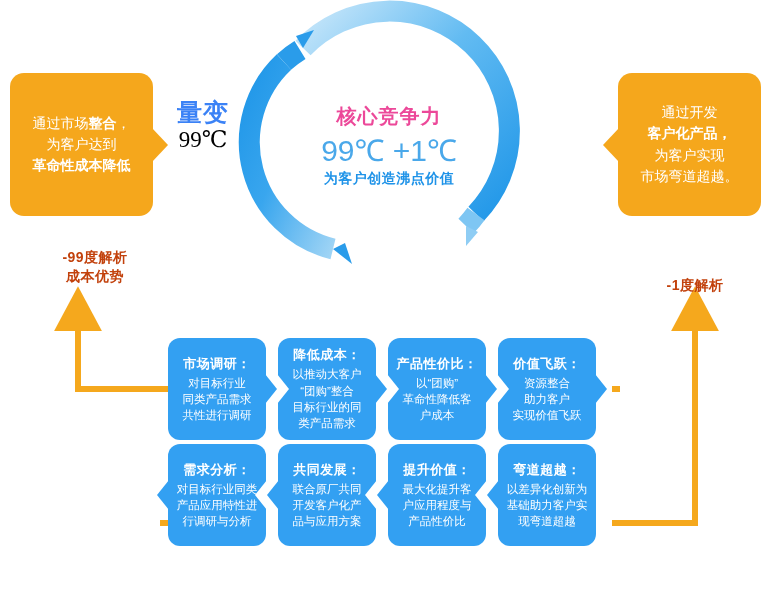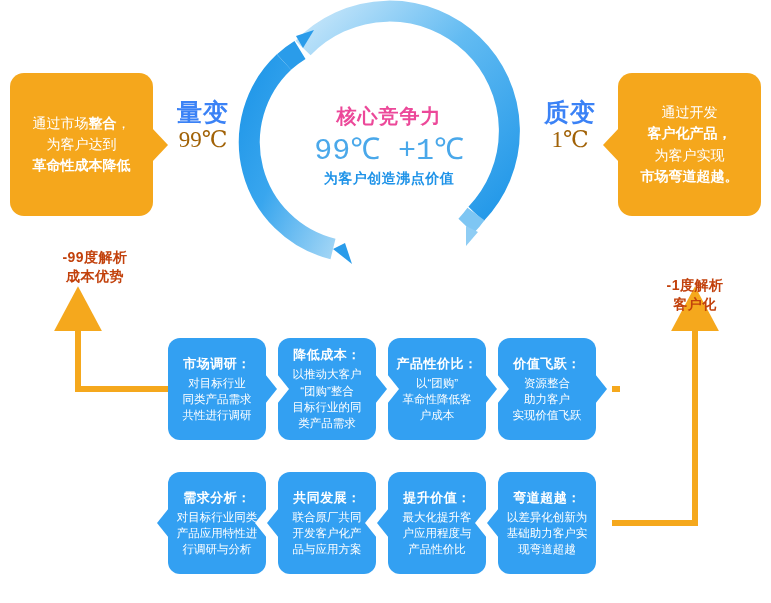--- a/index.html
+++ b/index.html
@@ -13,21 +13,21 @@
   #stage{position:relative;width:771px;height:603px;}
 
   
   .ring-wrap{position:absolute;left:265px;top:22px;width:248px;height:248px;}
   .ring-center{
     position:absolute;left:0;top:0;width:248px;height:248px;
     display:flex;flex-direction:column;align-items:center;justify-content:center;
     text-align:center;line-height:1.28;
   }
   .c-title{font-size:20px;font-weight:bold;color:#ec4899;letter-spacing:1px;}
-  .c-formula{font-size:30px;color:#4aa8ea;font-family:Liberation Mono, monospace;margin:2px 0 0;letter-spacing:0px;}
+  .c-formula{font-size:30px;color:#4aa8ea;font-family:Liberation Sans, sans-serif;margin:2px 0 0;letter-spacing:0px;}
   .c-sub{font-size:14px;font-weight:bold;color:#1f93e8;letter-spacing:0.5px;}
 
   
   .callout{
     position:absolute;
     background:#f5a71c;
     border-radius:14px;
     color:#ffffff;
     text-align:center;
     display:flex;flex-direction:column;align-items:center;justify-content:center;
@@ -38,33 +38,33 @@
   .callout-left{left:10px;top:73px;width:143px;height:143px;}
   .callout-right{right:10px;top:73px;width:143px;height:143px;}
   
   .notch{position:absolute;top:50%;margin-top:-17px;width:0;height:0;}
   .notch-r{right:-15px;border-top:17px solid transparent;border-bottom:17px solid transparent;border-left:16px solid #f5a71c;}
   .notch-l{left:-15px;border-top:17px solid transparent;border-bottom:17px solid transparent;border-right:16px solid #f5a71c;}
 
   
   .phase{position:absolute;text-align:center;line-height:1.15;}
   .phase .big{font-size:25px;font-weight:bold;color:#3b82f6;letter-spacing:1px;}
-  .phase .deg{font-size:23px;color:#a16207;font-family:"Liberation Serif","DejaVu Serif",serif;}
+  .phase .deg{font-size:23px;color:#000000;font-family:"Liberation Serif","DejaVu Serif",serif;}
   .phase-left{left:163px;top:98px;width:80px;}
   .phase-right{left:530px;top:98px;width:80px;}
 
   
   .analysis{position:absolute;font-size:14px;font-weight:bold;color:#c2410c;line-height:1.35;letter-spacing:0.5px;}
   .analysis-left{left:20px;top:248px;width:150px;text-align:center;}
   .analysis-right{left:625px;top:248px;width:140px;text-align:center;margin-top:28px;}
 
   
   .row{position:absolute;left:168px;display:flex;}
   .row1{top:338px;}
-  .row2{top:472px;}
+  .row2{top:444px;}
   .cell{position:relative;width:98px;height:102px;margin-right:12px;}
   .cell:last-child{margin-right:0;}
   .box{
     position:absolute;left:0;top:0;width:98px;height:102px;
     background:#33a0f2;border-radius:12px;color:#ffffff;
     display:flex;flex-direction:column;align-items:center;justify-content:center;
     text-align:center;box-sizing:border-box;padding:4px 5px;
   }
   .box .hd{font-size:13px;font-weight:bold;letter-spacing:0.5px;margin-bottom:2px;}
   .box .bd{font-size:11.5px;line-height:1.42;}
@@ -136,40 +136,35 @@
     </div>
     <div>为客户达到</div>
     <div style="font-weight:bold">革命性成本降低</div>
     <span class="notch notch-r"></span>
   </div>
 
   <div class="callout callout-right">
     <div>通过开发</div>
     <div style="font-weight:bold">客户化产品，</div>
     <div>为客户实现</div>
-    <div style="font-weight:bold">市场弯道超越。</div>
+    <div style="font-weight:normal">市场弯道超越。</div>
     <span class="notch notch-l"></span>
   </div>
 
   <div class="phase phase-left">
     <div class="big">量变</div>
     <div class="deg">99℃</div>
   </div>
-  <div class="phase phase-right">
-    <div class="big">质变</div>
-    <div class="deg">1℃</div>
-  </div>
 
   <div class="analysis analysis-left">
     <div>-99度解析</div>
     <div>成本优势</div>
   </div>
   <div class="analysis analysis-right">
     <div>-1度解析</div>
-    <div>客户化</div>
   </div>
 
   <div class="row row1">
     <div class="cell">
       <div class="box">
         <div class="hd">市场调研：</div>
         <div class="bd">对目标行业<br>同类产品需求<br>共性进行调研</div>
       </div>
       <span class="tip-r"></span>
     </div>

